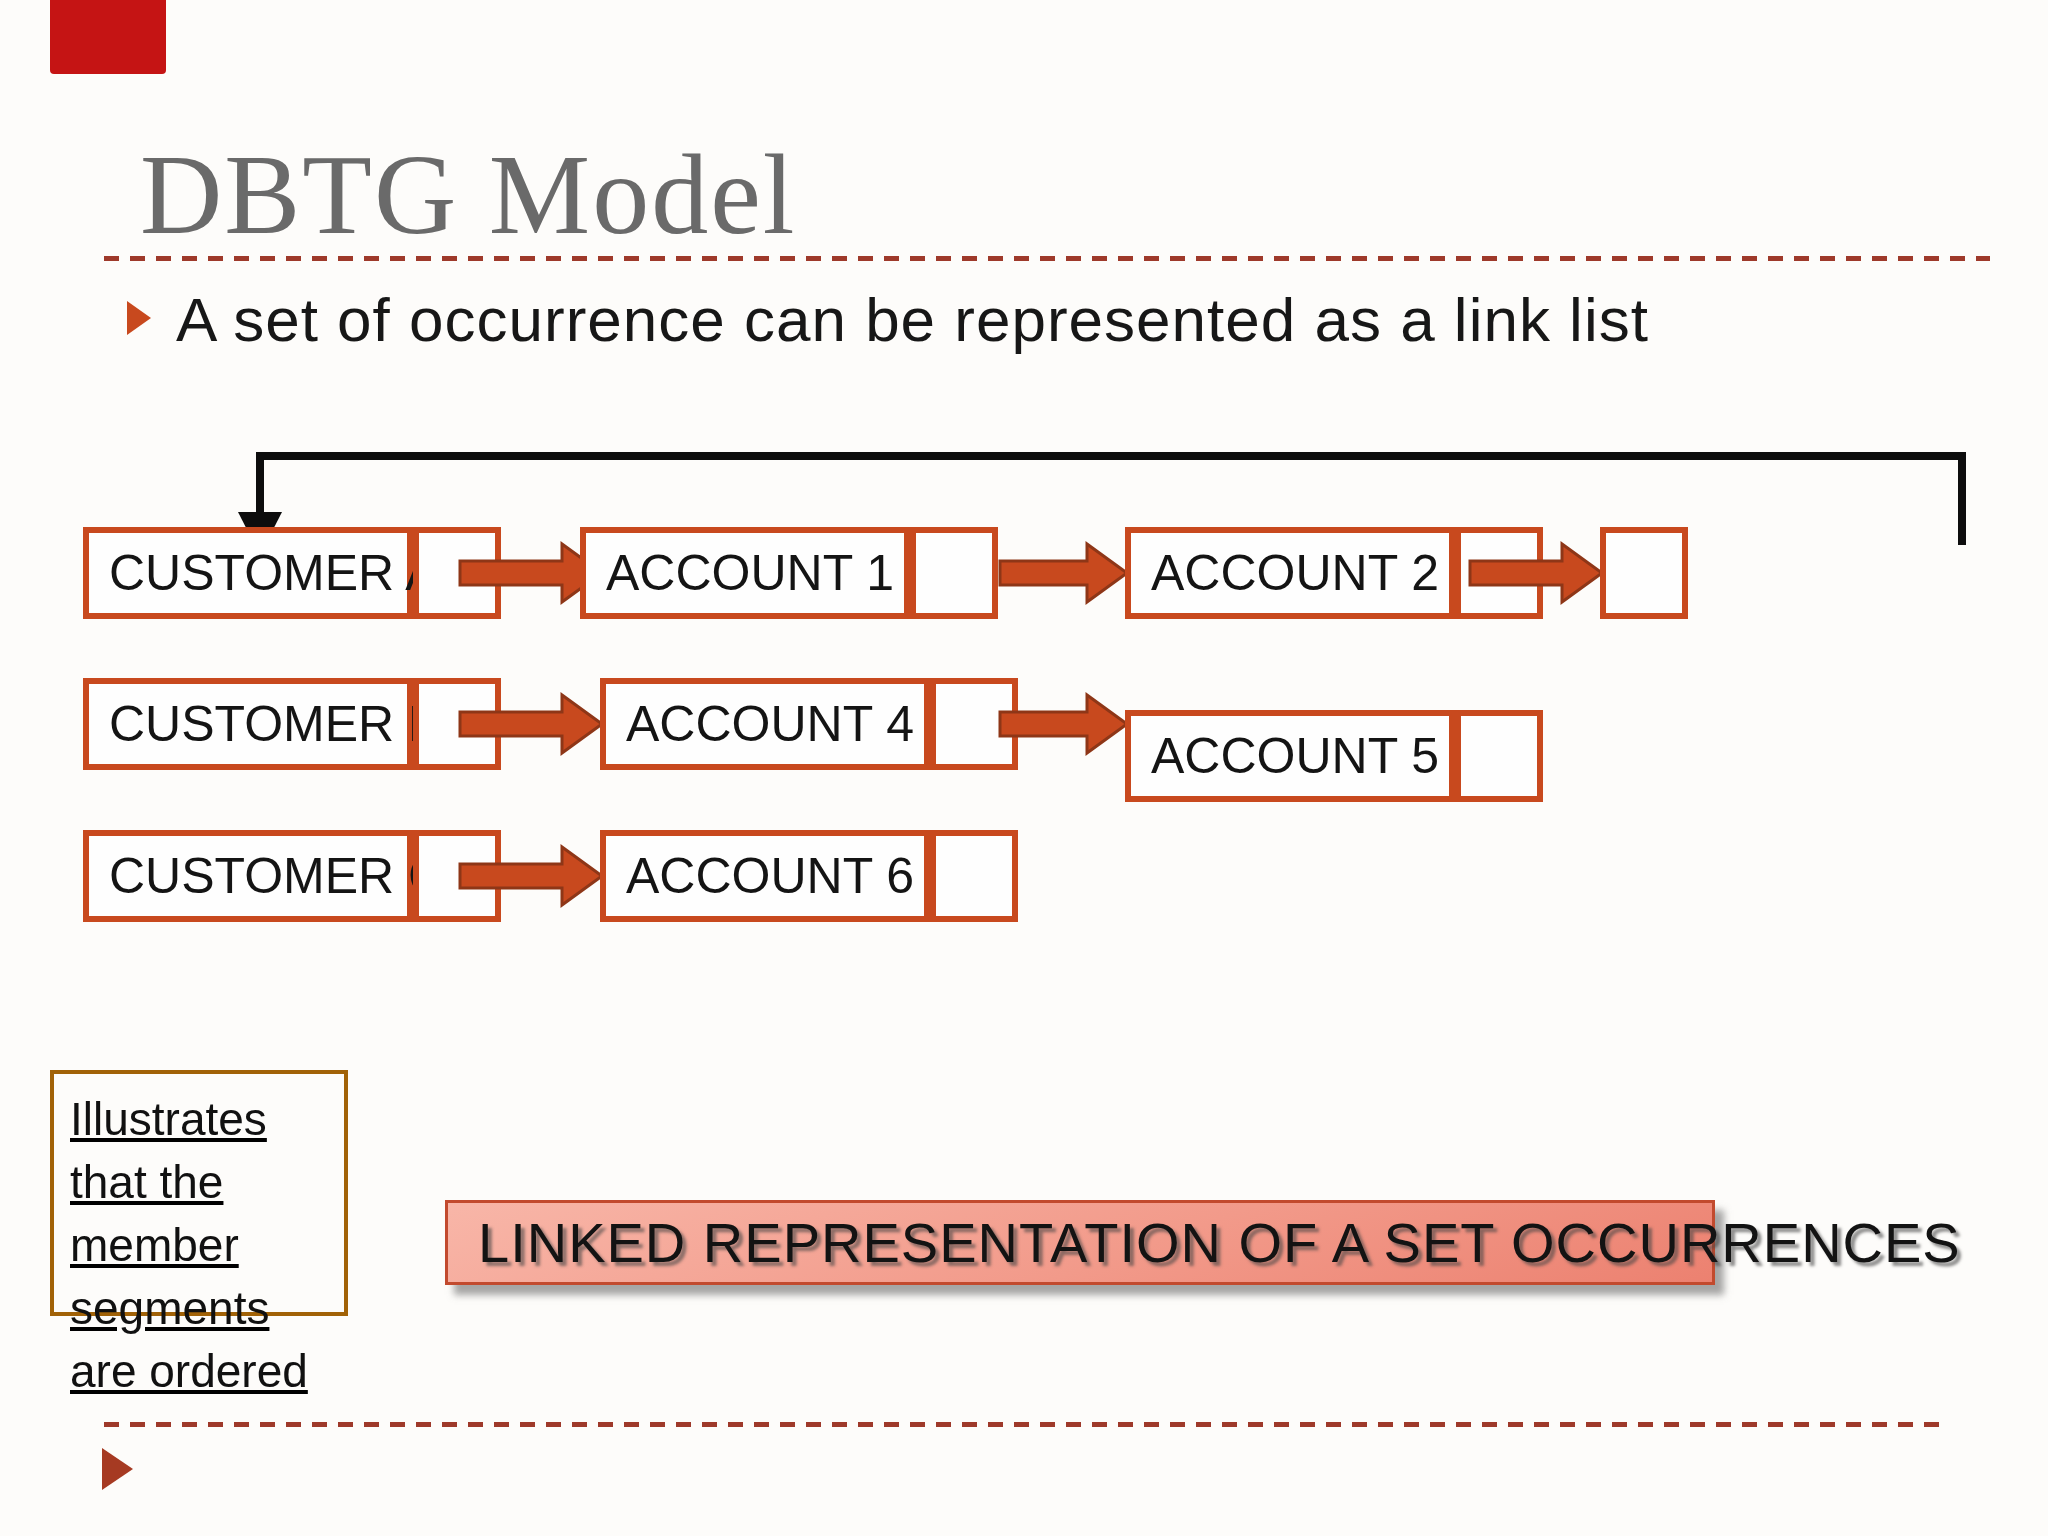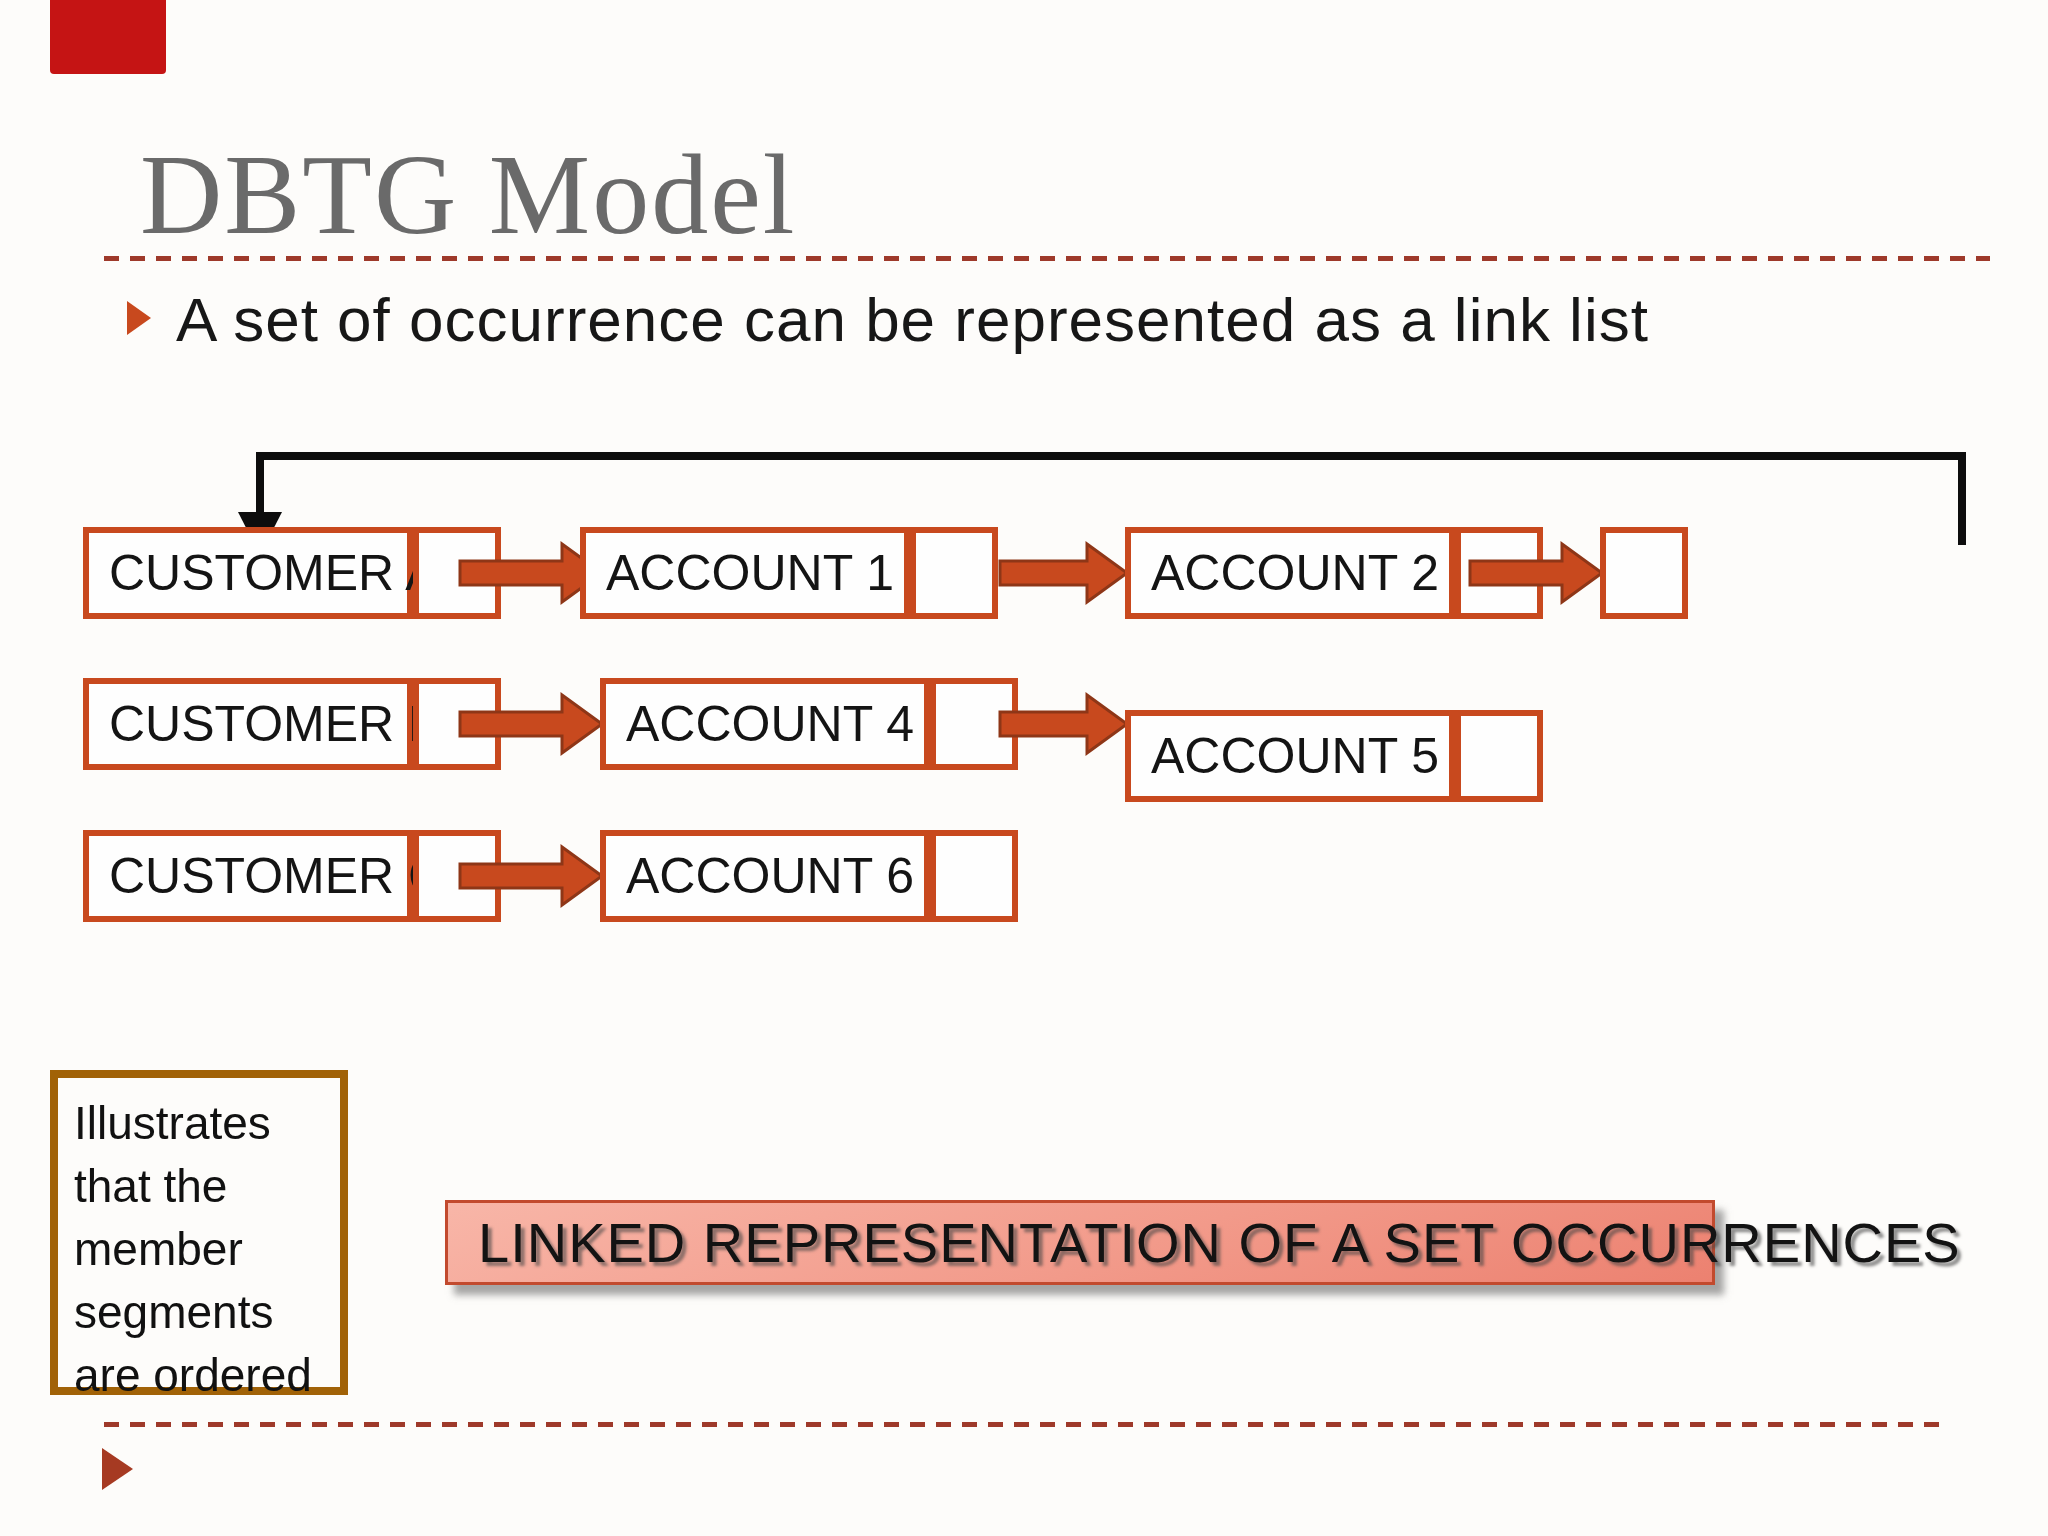--- a/index.html
+++ b/index.html
@@ -60,22 +60,22 @@
   .loop-h{position:absolute;left:256px;top:452px;width:1710px;height:8px;background:#0d0d0d;}
   .loop-v-left{position:absolute;left:256px;top:452px;width:8px;height:62px;background:#0d0d0d;}
   .loop-v-right{position:absolute;left:1958px;top:452px;width:8px;height:93px;background:#0d0d0d;}
   .loop-head{
     position:absolute;left:238px;top:512px;width:0;height:0;
     border-left:22px solid transparent;border-right:22px solid transparent;
     border-top:43px solid #0d0d0d;
   }
   
   .note{
-    position:absolute;left:50px;top:1070px;width:298px;height:325px;
-    box-sizing:border-box;border:8px solid #a16207;background:transparent;
+    position:absolute;left:50px;top:1070px;width:298px;height:246px;
+    box-sizing:border-box;border:4px solid #a16207;background:transparent;text-decoration:underline;
   }
   .note-text{
     display:block;padding:14px 6px 0 16px;
     font-size:46px;line-height:63px;color:#111;
     width:262px;overflow:visible;
   }
   
   .banner{
     position:absolute;left:445px;top:1200px;width:1270px;height:85px;
     box-sizing:border-box;

